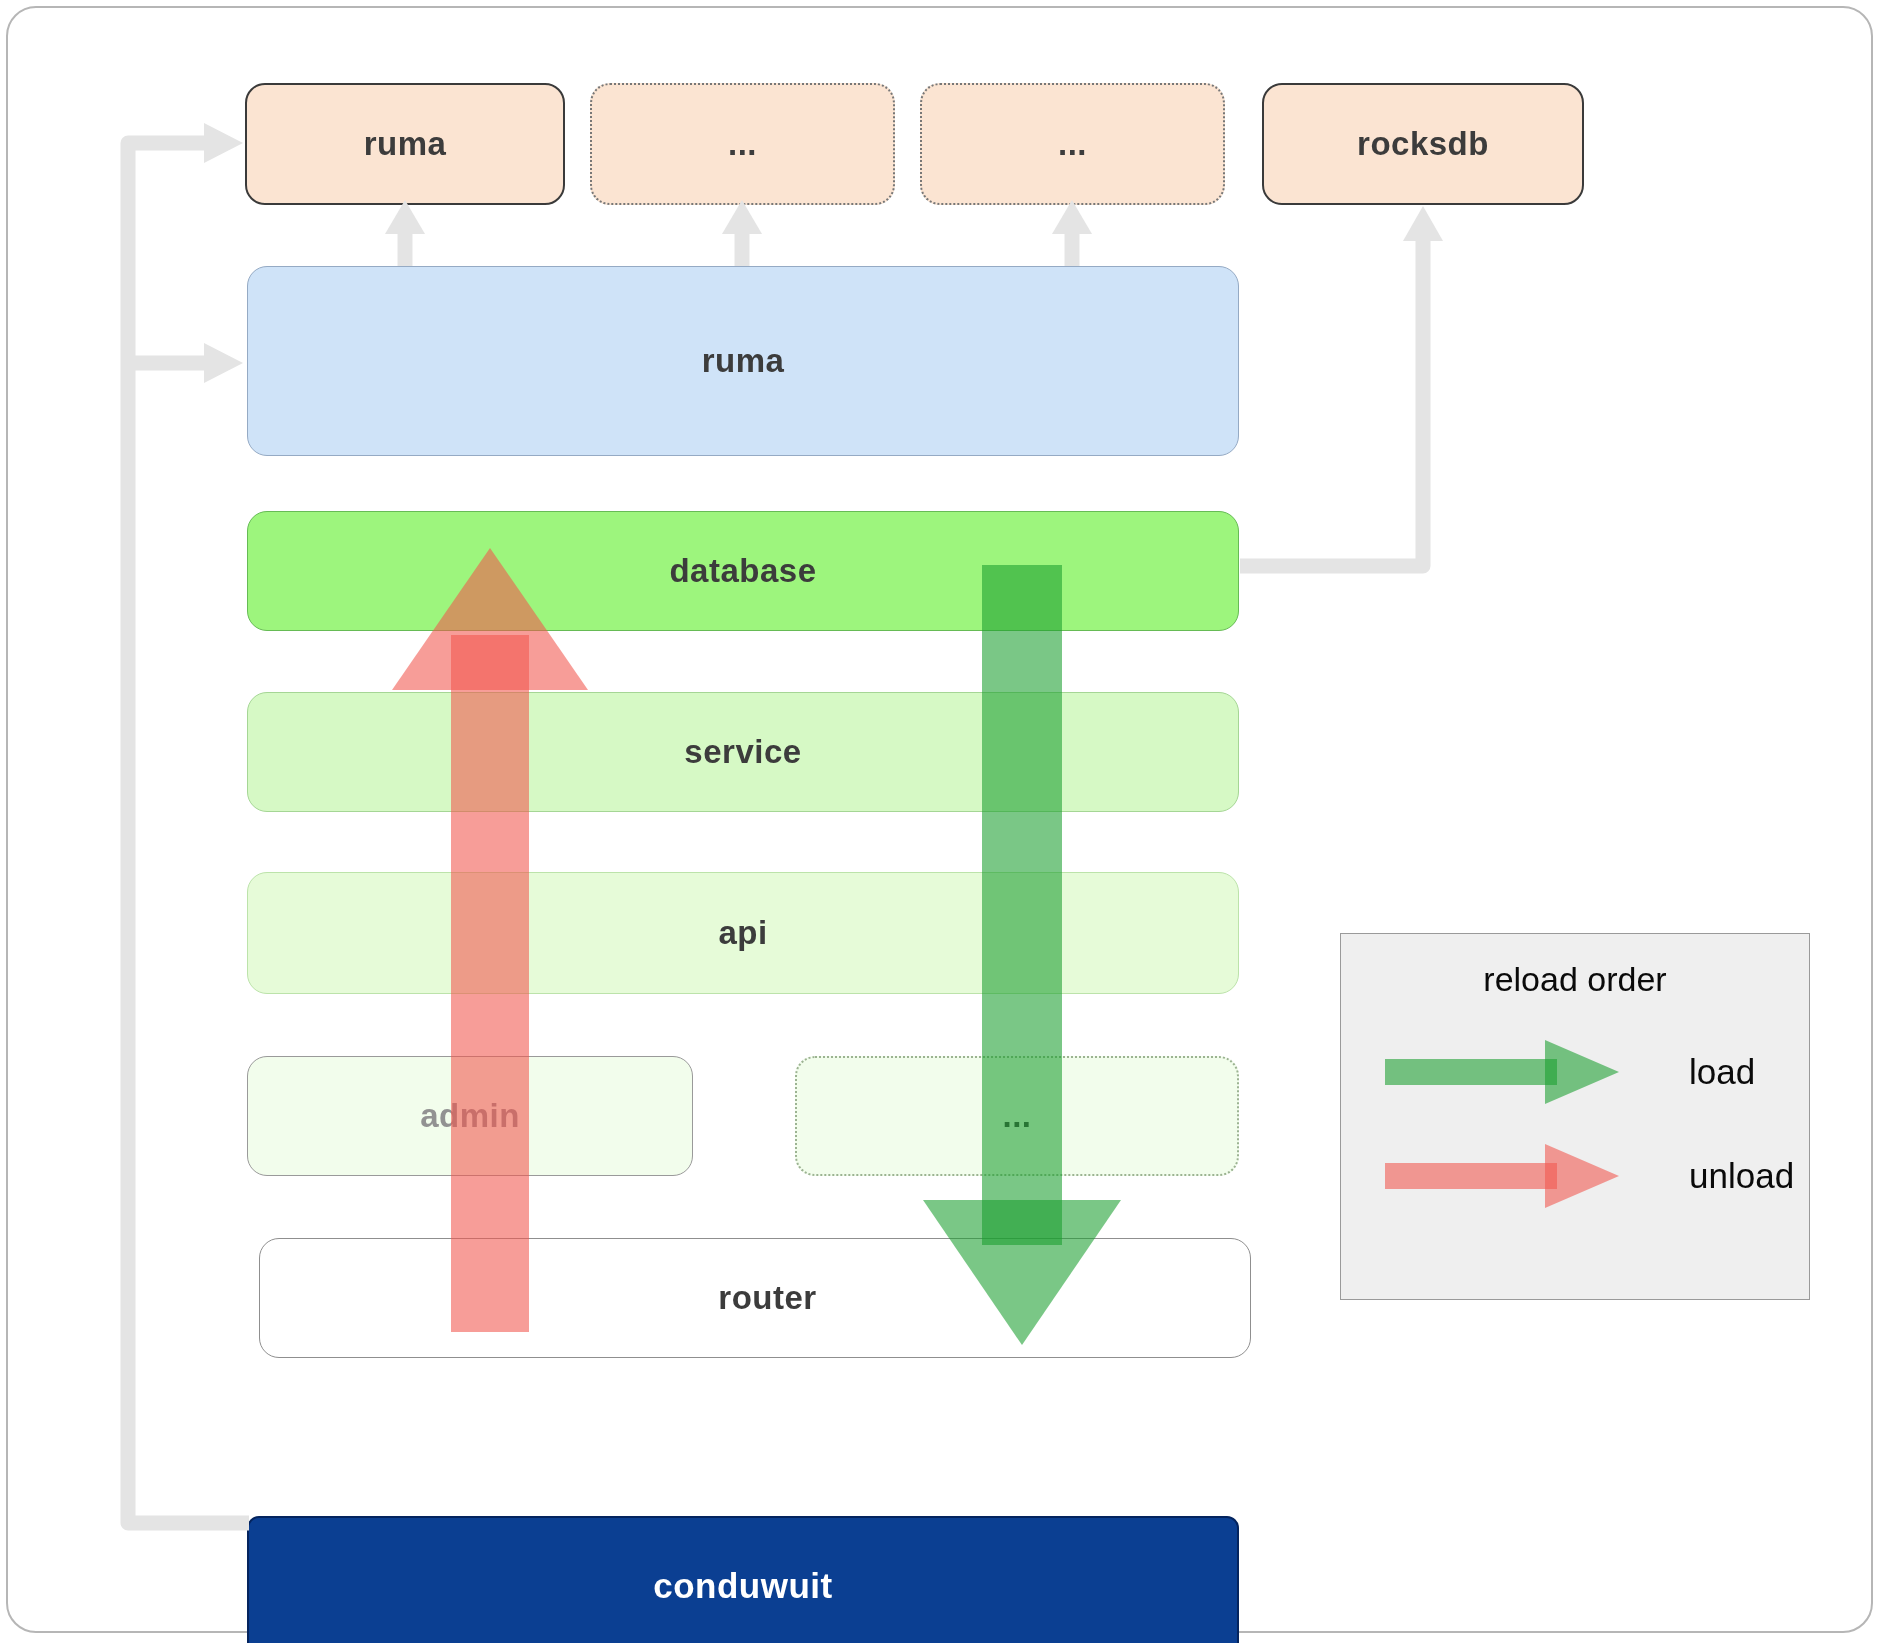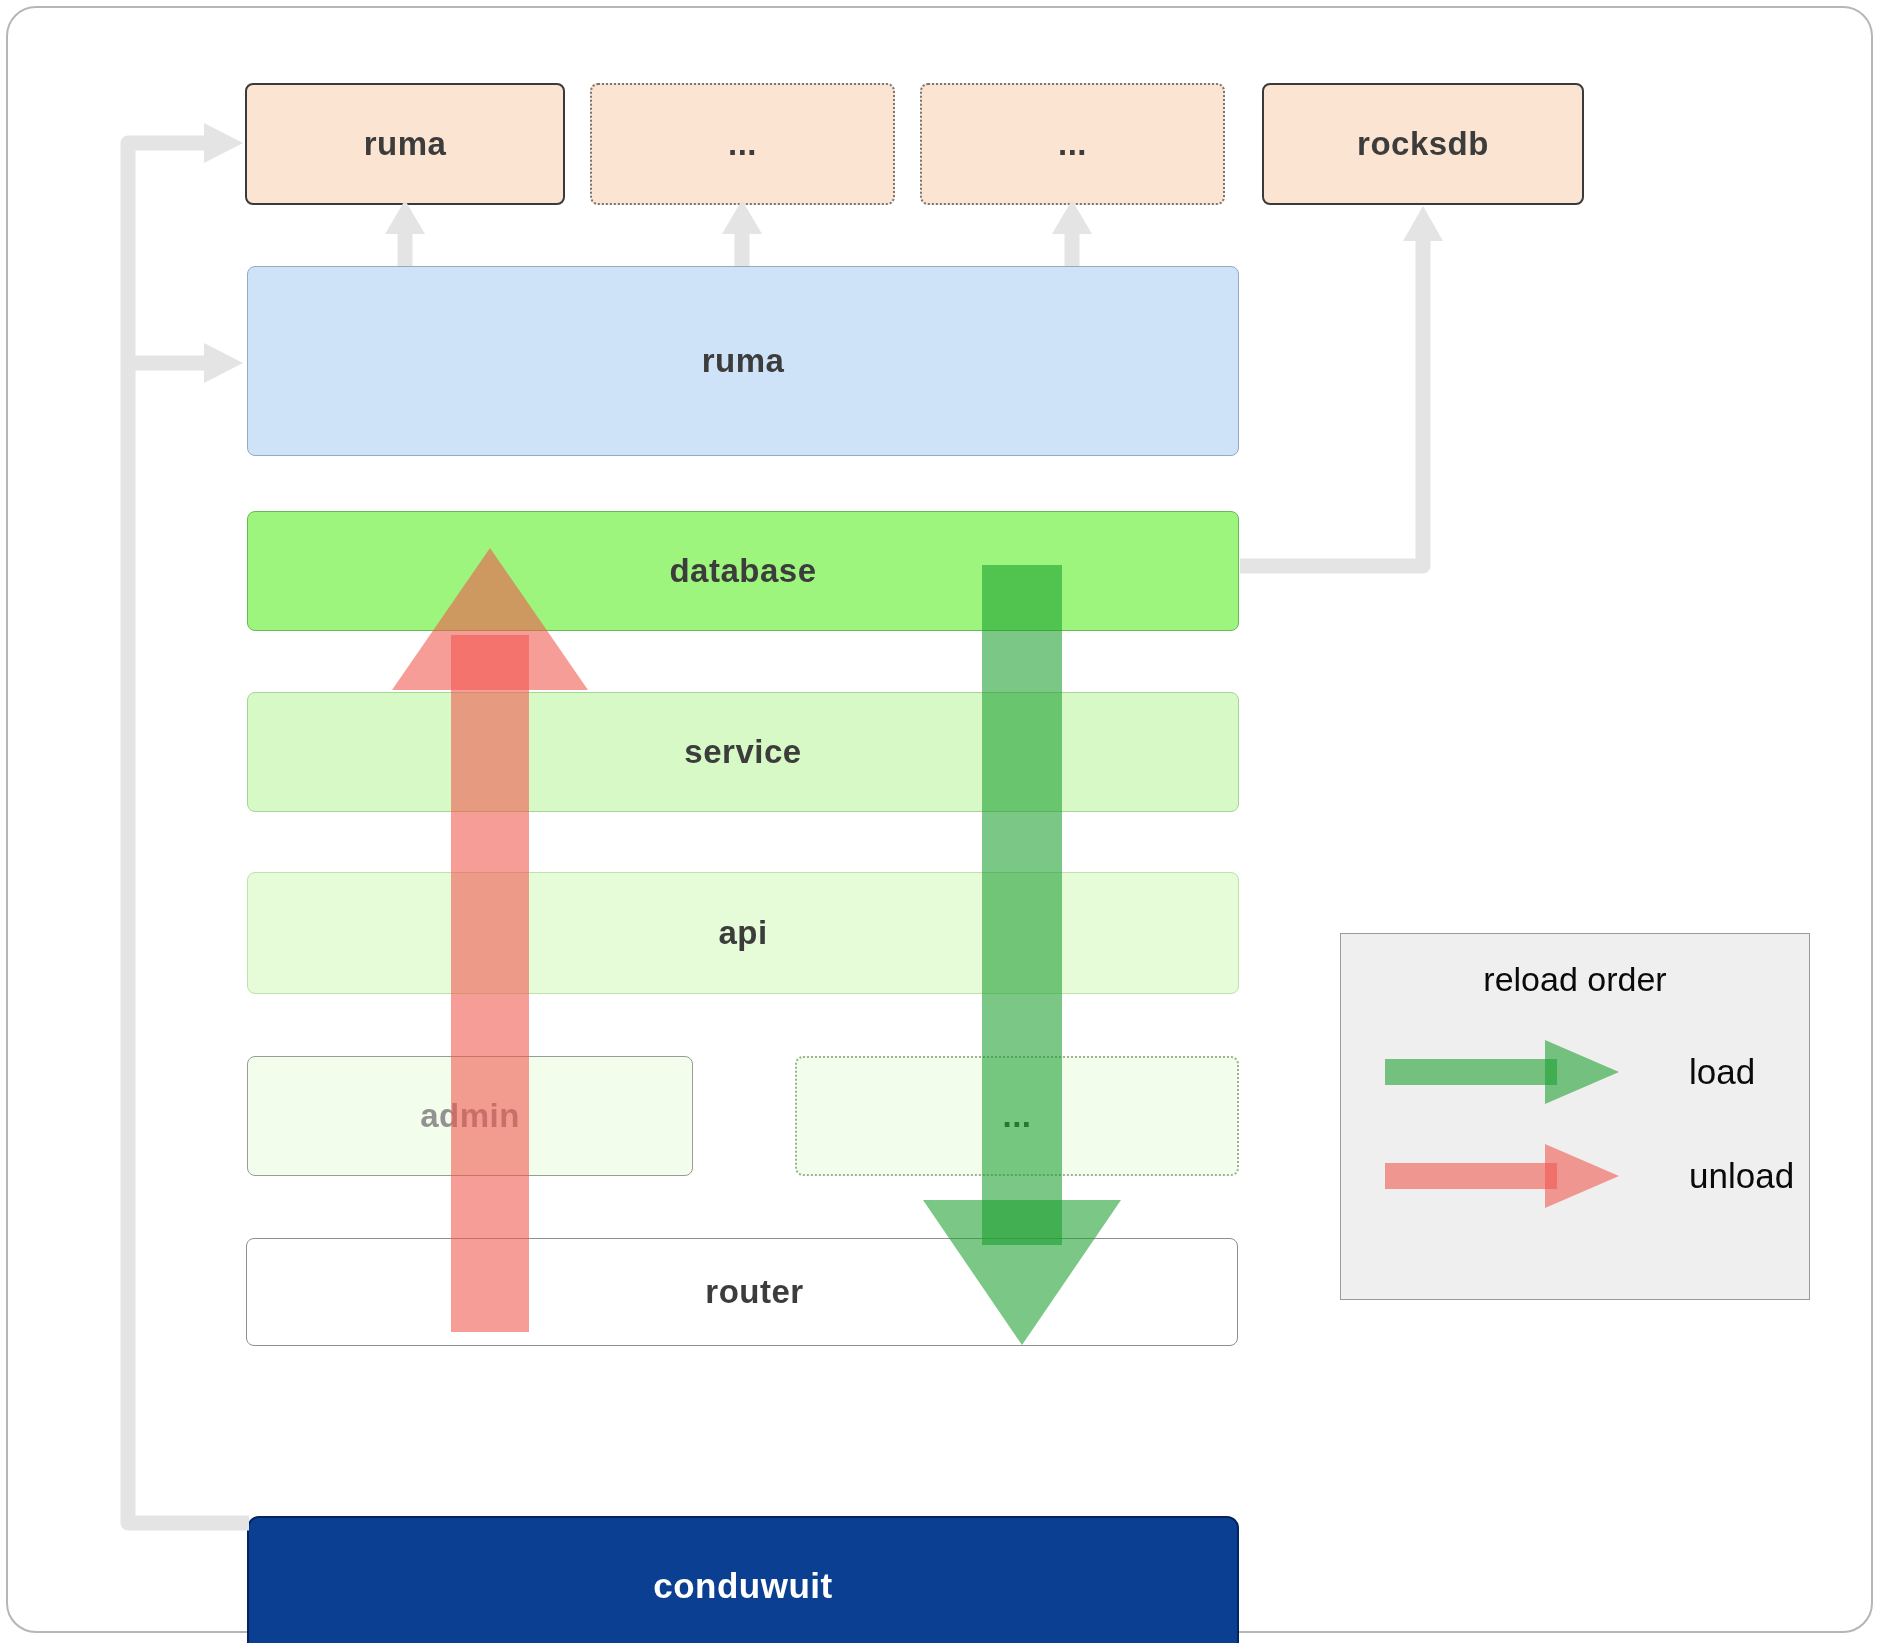--- a/index.html
+++ b/index.html
@@ -10,36 +10,36 @@
     font-family:"Liberation Sans","DejaVu Sans",sans-serif;
     overflow:hidden;
   }
   .frame{
     position:absolute;left:6px;top:6px;width:1867px;height:1627px;
     border:2px solid #b6b6b6;border-radius:30px;background:#ffffff;
     box-sizing:border-box;
   }
   .box{
     position:absolute;display:flex;align-items:center;justify-content:center;
-    box-sizing:border-box;border-radius:8px;
+    box-sizing:border-box;border-radius:20px;
     font-size:33px;font-weight:600;color:#3c3c3c;letter-spacing:.5px;
     z-index:2;
   }
   .b-ruma     {left:245px; top:83px;  width:320px; height:122px; background:var(--dependency_fill,#fbe4d2); border:2px solid #3a3a3a;}
   .b-etop1    {left:590px; top:83px;  width:305px; height:122px; background:var(--dependency_fill,#fbe4d2); border:2px dotted #777;}
   .b-etop2    {left:920px; top:83px;  width:305px; height:122px; background:var(--dependency_fill,#fbe4d2); border:2px dotted #777;}
   .b-rocksdb  {left:1262px;top:83px;  width:322px; height:122px; background:var(--dependency_fill,#fbe4d2); border:2px solid #3a3a3a;}
   .b-core     {left:247px; top:266px; width:992px; height:190px; background:var(--core_fill,#cfe3f8);   border:1px solid #95aac4;}
   .b-database {left:247px; top:511px; width:992px; height:120px; background:var(--database_fill,#9df57d);border:1px solid #66bb55;}
   .b-service  {left:247px; top:692px; width:992px; height:120px; background:var(--service_fill,#d6f9c5); border:1px solid #a5d695;}
   .b-api      {left:247px; top:872px; width:992px; height:122px; background:var(--api_fill,#e6fbd8);     border:1px solid #bce3aa;}
   .b-admin    {left:247px; top:1056px;width:446px; height:120px; background:var(--admin_fill,#f2fdec);   border:1px solid #9a9a9a;}
   .b-admin .lbl{color:#929292;}
   .b-emid     {left:795px; top:1056px;width:444px; height:120px; background:var(--admin_fill,#f2fdec);   border:2px dotted #9cb392;}
-  .b-router   {left:246px; top:1238px;width:992px; height:108px; background:var(--router_fill,#ffffff);  border:1px solid #8f8f8f;padding-left:25px;}
+  .b-router   {left:259px; top:1238px;width:992px; height:120px; background:var(--router_fill,#ffffff);  border:1px solid #8f8f8f;padding-left:25px;}
   .b-conduwuit{left:247px; top:1516px;width:992px; height:140px; background:var(--conduwuit_fill,#0b3f92);border:2px solid #04245e; border-radius:12px;}
   .b-conduwuit .lbl{color:#ffffff;font-size:35px;font-weight:700;}
 
   .arrows{
     position:absolute;left:0;top:0;width:1883px;height:1643px;
     z-index:3;pointer-events:none;
   }
   .flow{stroke:var(--flow_arrow,#e4e4e4);fill:none;stroke-linejoin:round;stroke-linecap:butt;}
   .flow-head{fill:var(--flow_arrow,#e4e4e4);}
   .arrow-load{fill:var(--load_arrow,#1a9e2e);fill-opacity:.58;}

